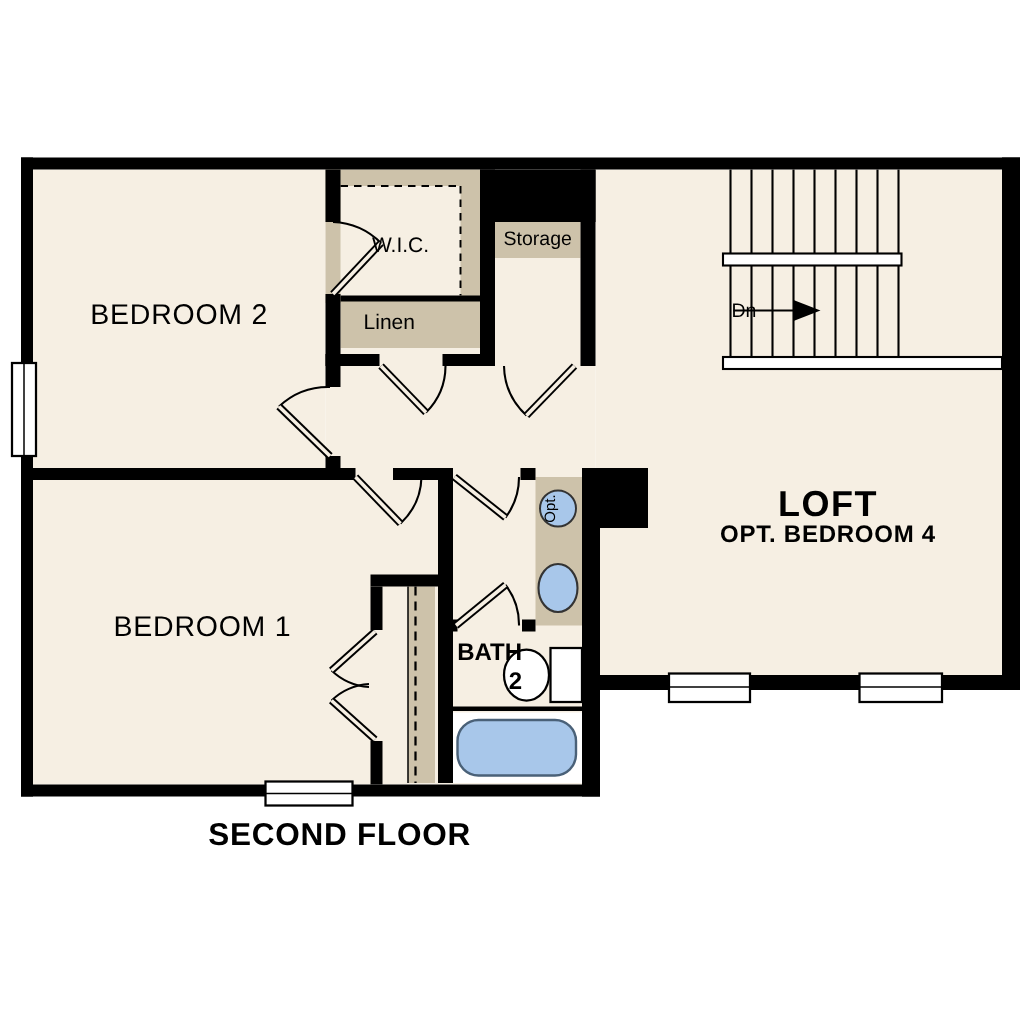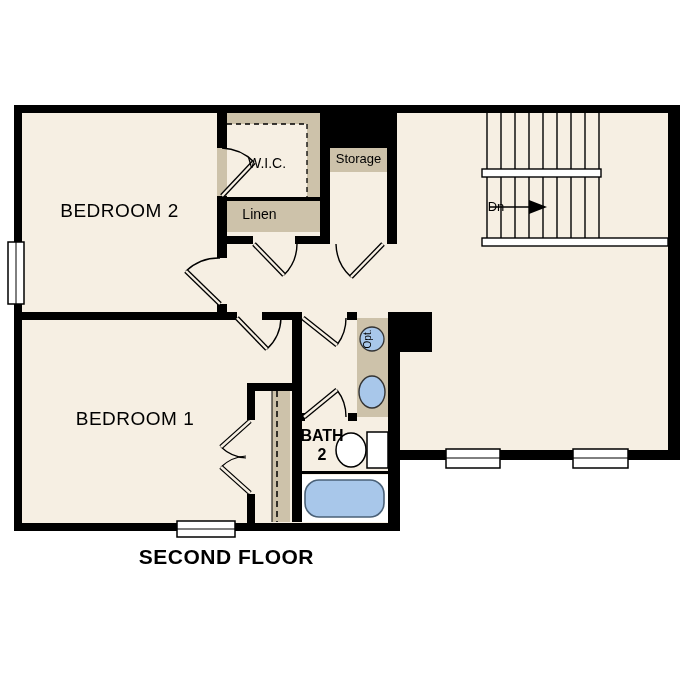--- a/index.html
+++ b/index.html
@@ -186,24 +186,28 @@
         <ellipse cx="351" cy="450" rx="15" ry="17" fill="#ffffff" stroke="#000" stroke-width="1.5"></ellipse>
       </g>
       <rect x="305" y="480" width="79" height="37" rx="14" fill="#a8c7ea" stroke="#4a6178" stroke-width="1.6"></rect>
       <ellipse cx="372" cy="392" rx="13" ry="16" fill="#a8c7ea" stroke="#333333" stroke-width="1.4"></ellipse>
       <circle cx="372" cy="339" r="12" fill="#a8c7ea" stroke="#333333" stroke-width="1.3"></circle>
     </g>
   </svg>
 
   <div class="lbl room-lbl" style="left:22px;top:201px;width:195px;">BEDROOM 2</div>
   <div class="lbl room-lbl" style="left:22px;top:409px;width:226px;">BEDROOM 1</div>
+  <div class="lbl" style="left:434px;top:324px;width:236px;">
+    <div class="loft-main">LOFT</div>
+    <div class="loft-sub">OPT. BEDROOM 4</div>
+  </div>
   <div class="lbl small-lbl" style="left:227px;top:156px;width:80px;font-size:14px;">W.I.C.</div>
   <div class="lbl small-lbl" style="left:213px;top:207px;width:93px;font-size:14px;">Linen</div>
   <div class="lbl small-lbl" style="left:328px;top:152px;width:61px;">Storage</div>
-  <div class="lbl bath-lbl" style="left:296px;top:426px;width:52px;">
+  <div class="lbl bath-lbl" style="left:296px;top:426px;width:52px;text-align:right;">
     <div>BATH</div>
     <div>2</div>
   </div>
   <div class="lbl dn-lbl" style="left:458px;top:200px;width:28px;margin-left:24px;">Dn</div>
   <div class="lbl opt-lbl" style="left:361px;top:330px;width:22px;height:18px;">Opt.</div>
   <div class="lbl title-lbl" style="left:14px;top:546px;width:300px;">SECOND FLOOR</div>
 
 </div>
 
 </body></html>

